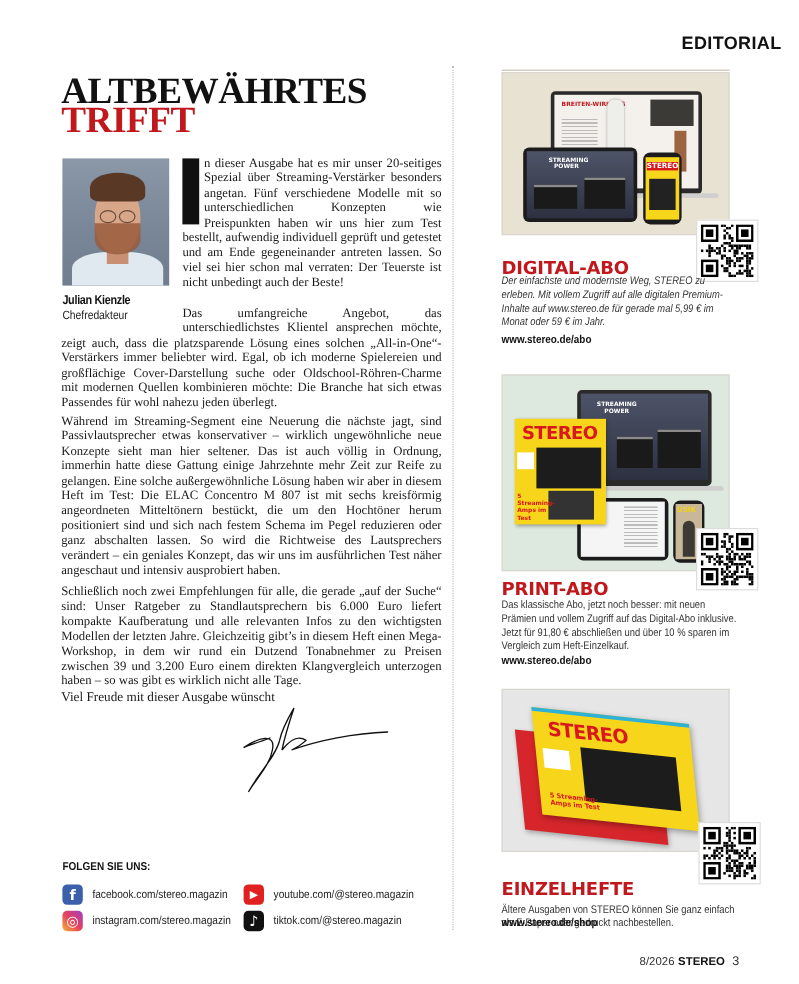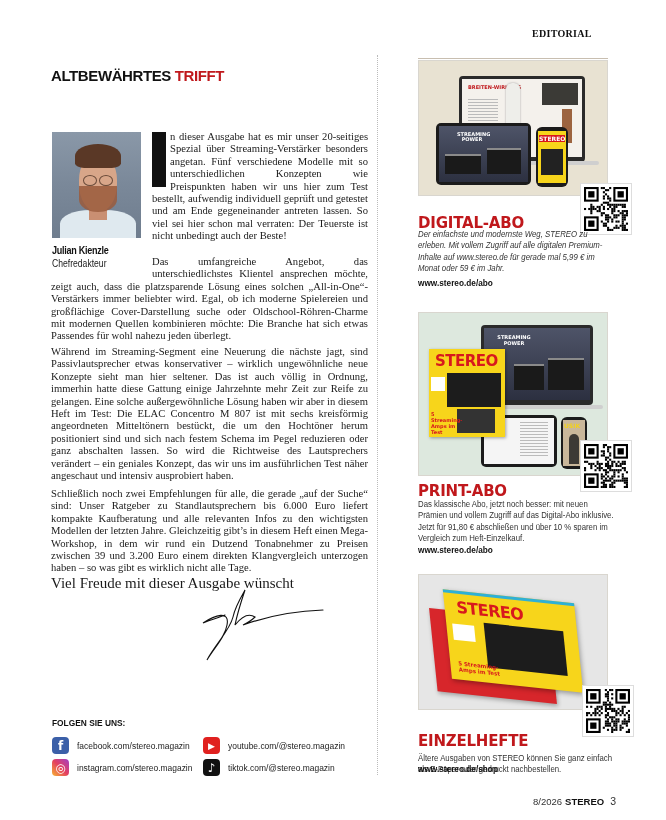--- a/index.html
+++ b/index.html
@@ -1,24 +1,24 @@
 <!DOCTYPE html>
 <html><head>
   <meta charset="utf-8">
   <style>
     * { box-sizing: border-box; margin: 0; padding: 0; }
     html, body { width: 666px; height: 820px; background: #ffffff; overflow: hidden; }
     body { position: relative; font-family: "Liberation Serif", "DejaVu Serif", serif; color: #222; }
 
-    .section-label { position: absolute; left: 532px; top: 28px; font-family: Liberation Serif, serif; font-weight: bold; font-size: 10px; letter-spacing: 0.3px; color: #111; }
+    .section-label { position: absolute; left: 568px; top: 28px; font-family: Liberation Sans, sans-serif; font-weight: bold; font-size: 15px; letter-spacing: 0.3px; color: #111; }
     .section-rule { position: absolute; left: 418px; top: 58px; width: 190px; height: 1px; background: #c8beb0; }
 
     .col-divider { position: absolute; left: 377px; top: 55px; width: 0; height: 720px; border-left: 1px dotted #bbb; }
 
-    .headline { position: absolute; left: 51px; top: 64px; width: 320px; font-family: Liberation Sans, sans-serif; font-weight: bold; font-size: 15px; line-height: 24px; letter-spacing: -0.4px; color: #111; }
+    .headline { position: absolute; left: 51px; top: 64px; width: 320px; font-family: Liberation Serif, serif; font-weight: bold; font-size: 31px; line-height: 24px; letter-spacing: -0.4px; color: #111; }
     .headline .red { color: #c0181c; }
 
     .author-photo { position: absolute; left: 52px; top: 132px; width: 89px; height: 106px; background: linear-gradient(180deg, #8a98a8 0%, #7a8899 50%, #6f7d8e 100%); overflow: hidden; }
     .author-photo .shirt { position: absolute; left: 8px; bottom: -6px; width: 76px; height: 34px; background: #dfe9ef; border-radius: 40% 40% 0 0; }
     .author-photo .neck { position: absolute; left: 37px; top: 72px; width: 18px; height: 16px; background: #c98f72; }
     .author-photo .face { position: absolute; left: 27px; top: 22px; width: 38px; height: 58px; background: #d8a689; border-radius: 45% 45% 48% 48%; }
     .author-photo .beard { position: absolute; left: 27px; top: 54px; width: 38px; height: 26px; background: #9a5b3c; border-radius: 0 0 48% 48%; opacity: 0.85; }
     .author-photo .hair { position: absolute; left: 23px; top: 12px; width: 46px; height: 24px; background: #5a3826; border-radius: 50% 50% 20% 20%; }
     .author-photo .glasses-l, .author-photo .glasses-r { position: absolute; top: 43px; width: 14px; height: 11px; border: 1.5px solid #6a4b3a; border-radius: 50%; }
     .author-photo .glasses-l { left: 31px; }
@@ -29,21 +29,21 @@
 
     .body-text { font-family: "Liberation Serif", serif; font-size: 10.6px; line-height: 12.4px; text-align: justify; color: #1a1a1a; hyphens: auto; }
 
     .dropcap { position: absolute; left: 152px; top: 132px; width: 14px; height: 55px; background: #111; }
     .p1 { position: absolute; left: 152px; top: 131px; width: 216px; }
     .p1 .indent-block { float: left; width: 18px; height: 62px; }
     .p2 { position: absolute; left: 51px; top: 256px; width: 317px; }
     .p2 .indent-block { float: left; width: 101px; height: 24px; }
     .p3 { position: absolute; left: 51px; top: 346px; width: 317px; }
     .p4 { position: absolute; left: 51px; top: 488px; width: 317px; }
-    .closing { position: absolute; left: 51px; top: 575px; width: 317px; font-family: "Liberation Serif", serif; font-size: 15px; color: #1a1a1a; }
+    .closing { position: absolute; left: 51px; top: 575px; width: 317px; font-family: "Liberation Serif", serif; font-size: 11px; color: #1a1a1a; }
 
     .signature { position: absolute; left: 185px; top: 585px; width: 140px; height: 80px; }
 
     .follow-title { position: absolute; left: 52px; top: 717px; font-family: "Liberation Sans", sans-serif; font-weight: bold; font-size: 9.5px; color: #111; transform: scaleX(0.88); transform-origin: left; }
     .social { position: absolute; display: flex; align-items: center; gap: 8px; font-family: "Liberation Sans", sans-serif; font-size: 9.6px; color: #222; }
     .social .txt { transform: scaleX(0.88); transform-origin: left; white-space: nowrap; }
     .social .ico { width: 17px; height: 17px; border-radius: 4px; display: flex; align-items: center; justify-content: center; color: #fff; font-family: "DejaVu Sans", sans-serif; font-weight: bold; font-size: 12px; flex-shrink: 0; }
     .s-fb { left: 52px; top: 737px; }
     .s-ig { left: 52px; top: 759px; }
     .s-yt { left: 203px; top: 737px; }

